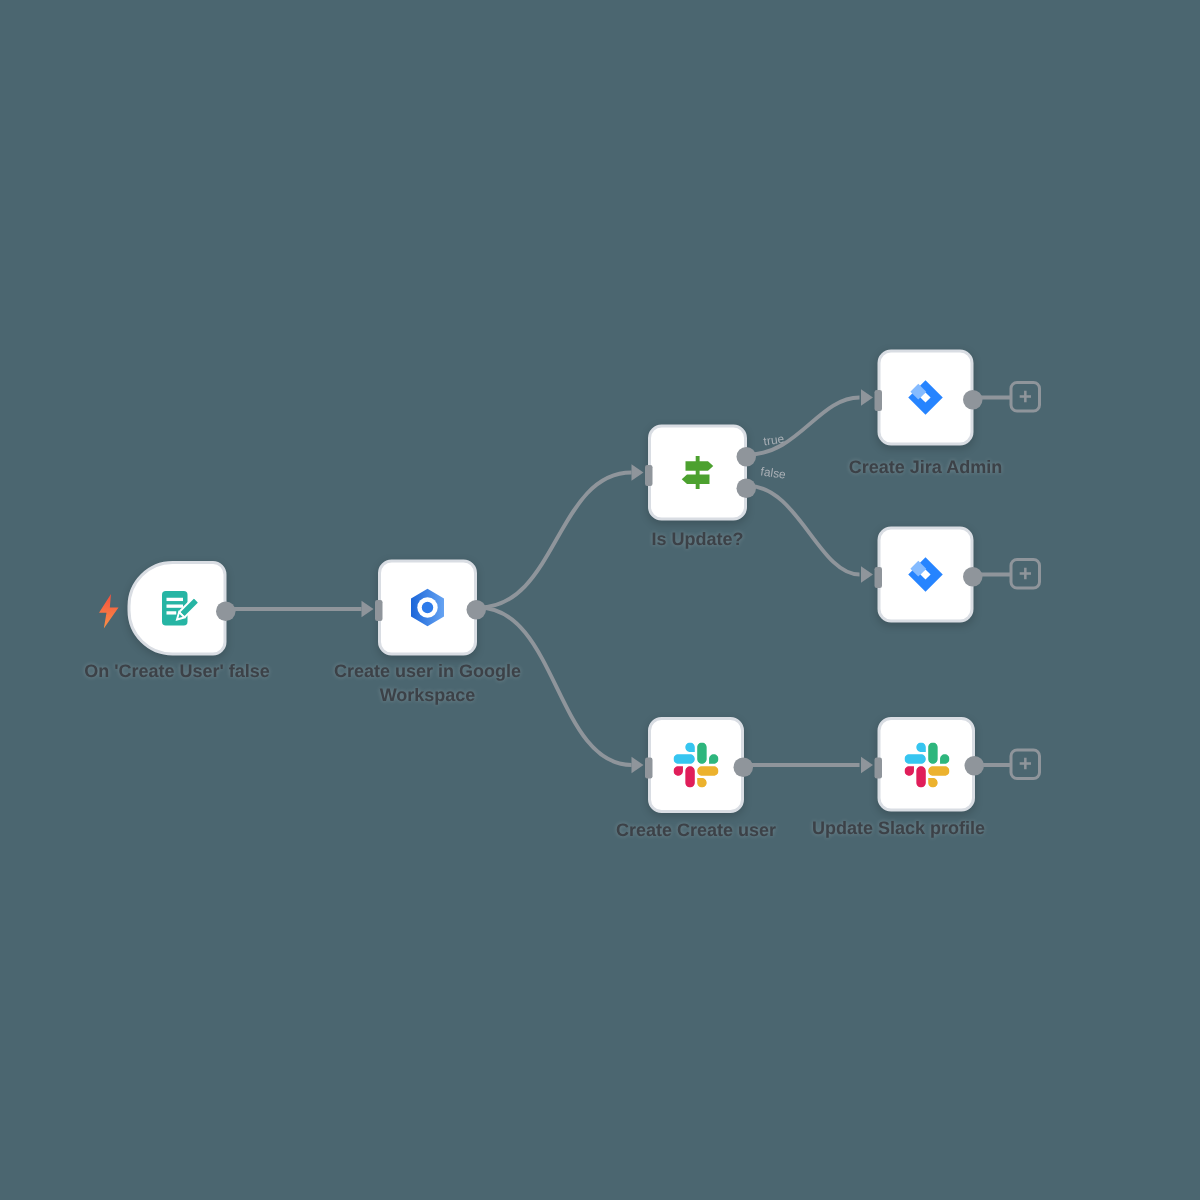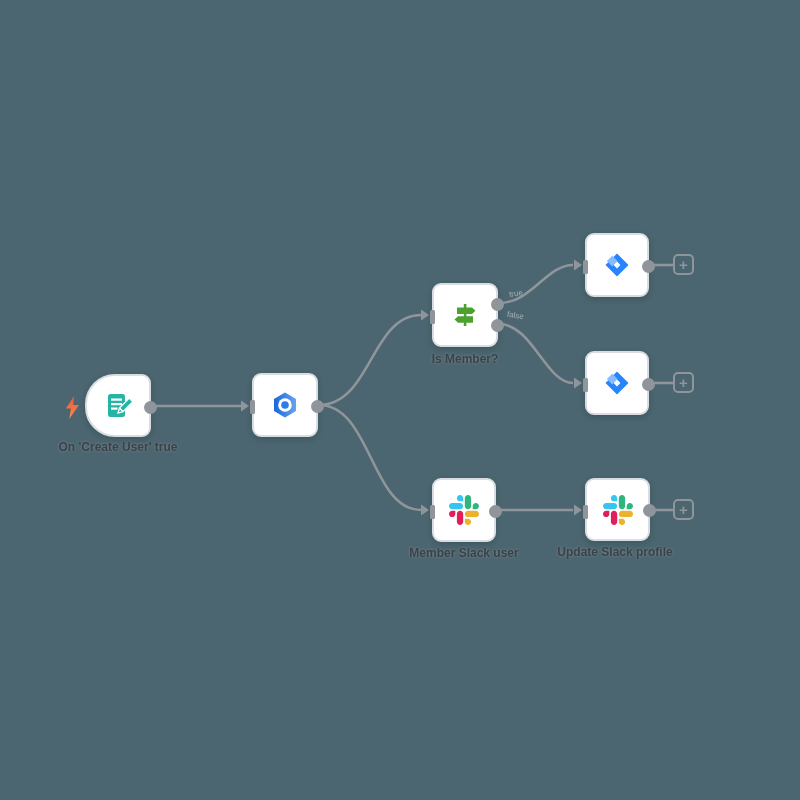--- a/index.html
+++ b/index.html
@@ -66,70 +66,73 @@
         <rect x="8" y="16.5" width="6.5" height="2.2" fill="#fff"></rect>
         <g transform="rotate(45 21 16)">
           <rect x="18.5" y="6" width="5" height="14" rx="1" fill="#26b5a4" stroke="#fff" stroke-width="1.3"></rect>
           <polygon points="18.5,20 23.5,20 21,24.5" fill="#26b5a4" stroke="#fff" stroke-width="1.3"></polygon>
         </g>
       </svg>
     </div>
     <div class="out-port" style="top:25px"></div>
   </div>
   <div class="node-label" style="left:23px;top:440px">
-    <span style="display:block">On 'Create User' true</span>
+    <span style="display:block">On 'Create User' false</span>
   </div>
 
   <div class="node" style="left:252px;top:373px;width:66px;height:64px">
     <div class="in-bar" style="top:25px"></div>
     <div class="icon-wrap">
       <svg width="32" height="30" viewBox="0 0 30 30">
         <defs>
             <linearGradient id="gwg" x1="0" y1="0" x2="1" y2="0">
           <stop offset="0" stop-color="#1b66d9"></stop>
               <stop offset="1" stop-color="#66a3f2"></stop>
         </linearGradient>
           </defs>
         <polygon points="15,2.5 26,9 26,21 15,27.5 4,21 4,9" fill="url(#gwg)"></polygon>
         <circle cx="15" cy="15" r="6.8" fill="#fff"></circle>
         <circle cx="15" cy="15" r="3.8" fill="#2e7bea"></circle>
       </svg>
     </div>
     <div class="out-port" style="top:25px"></div>
   </div>
   <div class="node-label" style="left:190px;top:440px">
+    <span style="display:block">Create user in Google</span>
+    <span style="display:block">Workspace</span>
   </div>
 
   <div class="node" style="left:432px;top:283px;width:66px;height:64px">
     <div class="in-bar" style="top:25px"></div>
     <div class="icon-wrap">
       <svg width="30" height="30" viewBox="0 0 30 30">
         <rect x="13.8" y="4" width="2.6" height="22" fill="#4ca12f"></rect>
         <polygon points="7,7.5 22,7.5 25.5,10.7 22,13.9 7,13.9" fill="#4ca12f"></polygon>
         <polygon points="23,16.3 8,16.3 4.5,19.5 8,22.7 23,22.7" fill="#4ca12f"></polygon>
       </svg>
     </div>
     <div class="out-port" style="top:13px"></div>
     <div class="out-port" style="top:34px"></div>
   </div>
-  <div class="node-label" style="left:370px;top:352px">Is Member?</div>
+  <div class="node-label" style="left:370px;top:352px">Is Update?</div>
   <div class="port-label" style="left:509px;top:289px;transform:rotate(-8deg)">true</div>
   <div class="port-label" style="left:507px;top:311px;transform:rotate(8deg)">false</div>
 
   <div class="node" style="left:585px;top:233px;width:64px;height:64px">
     <div class="in-bar" style="top:25px"></div>
     <div class="icon-wrap">
       <svg width="30" height="30" viewBox="0 0 30 30">
         <polygon points="15,3.5 26.5,15 15,26.5 3.5,15" fill="#2684ff"></polygon>
         <polygon points="10.2,5.8 15.5,11.1 10.2,16.4 4.9,11.1" fill="#85bbff"></polygon>
         <polygon points="15,11.6 18.4,15 15,18.4 11.6,15" fill="#ffffff"></polygon>
       </svg>
     </div>
     <div class="out-port" style="top:25px"></div>
   </div>
+  <div class="node-label" style="left:522px;top:304px">Create Jira Admin</div>
   <div class="add-btn" style="left:673px;top:254px">
     <span>+</span>
   </div>
 
   <div class="node" style="left:585px;top:351px;width:64px;height:64px">
     <div class="in-bar" style="top:25px"></div>
     <div class="icon-wrap">
       <svg width="30" height="30" viewBox="0 0 30 30">
         <polygon points="15,3.5 26.5,15 15,26.5 3.5,15" fill="#2684ff"></polygon>
         <polygon points="10.2,5.8 15.5,11.1 10.2,16.4 4.9,11.1" fill="#85bbff"></polygon>
@@ -147,32 +150,32 @@
     <div class="icon-wrap">
       <svg width="30" height="30" viewBox="0 0 122.8 122.8">
         <path fill="#E01E5A" d="M25.8,77.6c0,7.1-5.8,12.9-12.9,12.9S0,84.7,0,77.6s5.8-12.9,12.9-12.9h12.9V77.6z M32.3,77.6c0-7.1,5.8-12.9,12.9-12.9s12.9,5.8,12.9,12.9v32.3c0,7.1-5.8,12.9-12.9,12.9s-12.9-5.8-12.9-12.9V77.6z"></path>
         <path fill="#36C5F0" d="M45.2,25.8c-7.1,0-12.9-5.8-12.9-12.9S38.1,0,45.2,0s12.9,5.8,12.9,12.9v12.9H45.2z M45.2,32.3c7.1,0,12.9,5.8,12.9,12.9s-5.8,12.9-12.9,12.9H12.9C5.8,58.1,0,52.3,0,45.2s5.8-12.9,12.9-12.9H45.2z"></path>
         <path fill="#2EB67D" d="M97,45.2c0-7.1,5.8-12.9,12.9-12.9s12.9,5.8,12.9,12.9s-5.8,12.9-12.9,12.9H97V45.2z M90.5,45.2c0,7.1-5.8,12.9-12.9,12.9s-12.9-5.8-12.9-12.9V12.9C64.7,5.8,70.5,0,77.6,0s12.9,5.8,12.9,12.9V45.2z"></path>
         <path fill="#ECB22E" d="M77.6,97c7.1,0,12.9,5.8,12.9,12.9s-5.8,12.9-12.9,12.9s-12.9-5.8-12.9-12.9V97H77.6z M77.6,90.5c-7.1,0-12.9-5.8-12.9-12.9s5.8-12.9,12.9-12.9h32.3c7.1,0,12.9,5.8,12.9,12.9s-5.8,12.9-12.9,12.9H77.6z"></path>
       </svg>
     </div>
     <div class="out-port" style="top:25px"></div>
   </div>
-  <div class="node-label" style="left:369px;top:546px">Member Slack user</div>
+  <div class="node-label" style="left:369px;top:546px">Create Create user</div>
 
   <div class="node" style="left:585px;top:478px;width:65px;height:63px">
     <div class="in-bar" style="top:25px"></div>
     <div class="icon-wrap">
       <svg width="30" height="30" viewBox="0 0 122.8 122.8">
         <path fill="#E01E5A" d="M25.8,77.6c0,7.1-5.8,12.9-12.9,12.9S0,84.7,0,77.6s5.8-12.9,12.9-12.9h12.9V77.6z M32.3,77.6c0-7.1,5.8-12.9,12.9-12.9s12.9,5.8,12.9,12.9v32.3c0,7.1-5.8,12.9-12.9,12.9s-12.9-5.8-12.9-12.9V77.6z"></path>
         <path fill="#36C5F0" d="M45.2,25.8c-7.1,0-12.9-5.8-12.9-12.9S38.1,0,45.2,0s12.9,5.8,12.9,12.9v12.9H45.2z M45.2,32.3c7.1,0,12.9,5.8,12.9,12.9s-5.8,12.9-12.9,12.9H12.9C5.8,58.1,0,52.3,0,45.2s5.8-12.9,12.9-12.9H45.2z"></path>
         <path fill="#2EB67D" d="M97,45.2c0-7.1,5.8-12.9,12.9-12.9s12.9,5.8,12.9,12.9s-5.8,12.9-12.9,12.9H97V45.2z M90.5,45.2c0,7.1-5.8,12.9-12.9,12.9s-12.9-5.8-12.9-12.9V12.9C64.7,5.8,70.5,0,77.6,0s12.9,5.8,12.9,12.9V45.2z"></path>
         <path fill="#ECB22E" d="M77.6,97c7.1,0,12.9,5.8,12.9,12.9s-5.8,12.9-12.9,12.9s-12.9-5.8-12.9-12.9V97H77.6z M77.6,90.5c-7.1,0-12.9-5.8-12.9-12.9s5.8-12.9,12.9-12.9h32.3c7.1,0,12.9,5.8,12.9,12.9s-5.8,12.9-12.9,12.9H77.6z"></path>
       </svg>
     </div>
     <div class="out-port" style="top:24px"></div>
   </div>
-  <div class="node-label" style="left:520px;top:545px">Update Slack profile</div>
+  <div class="node-label" style="left:504px;top:545px">Update Slack profile</div>
   <div class="add-btn" style="left:673px;top:499px">
     <span>+</span>
   </div>
 
 </div>
 
 </body></html>

